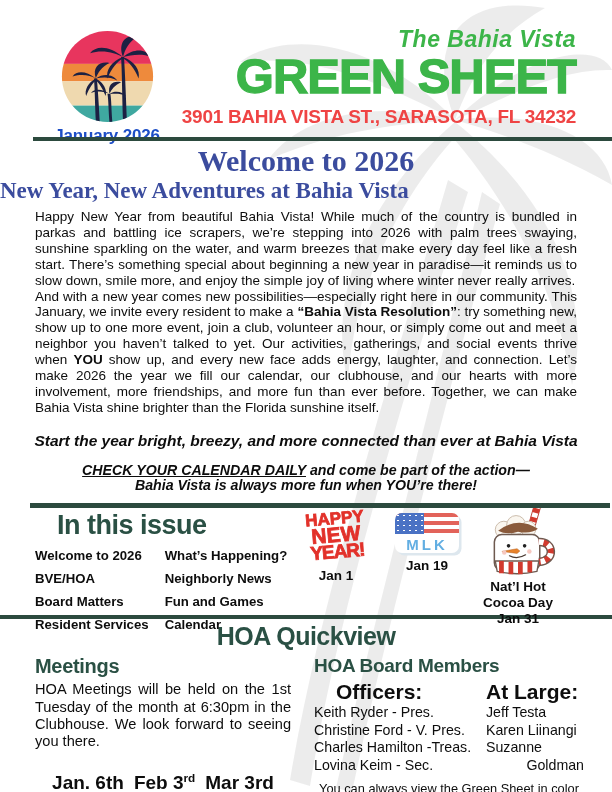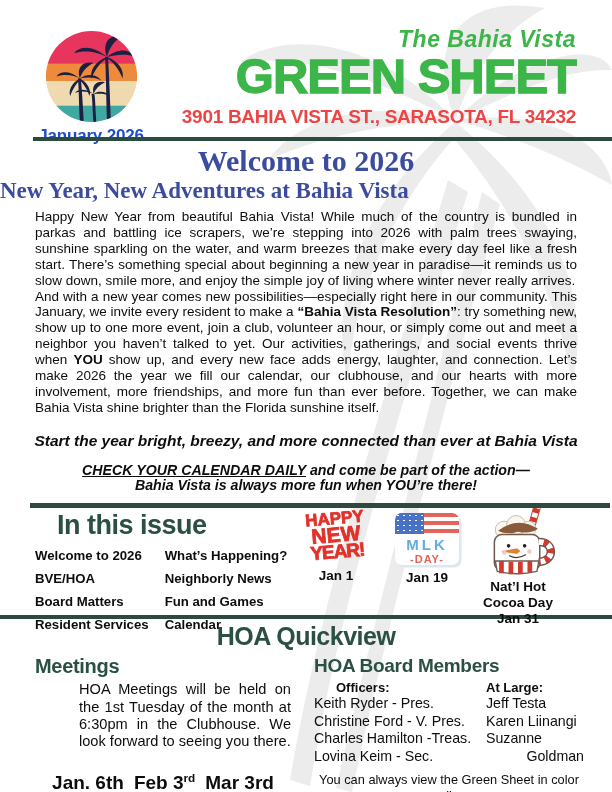--- a/index.html
+++ b/index.html
@@ -3,21 +3,21 @@
 <meta charset="utf-8">
 <style>
   html,body{margin:0;padding:0;background:#888;}
   .page{position:relative;width:612px;height:792px;background:#fff;margin:0 auto;
         font-family:"Liberation Sans",sans-serif;color:#0d0d0d;overflow:hidden;}
   .wm{position:absolute;inset:0;z-index:0;pointer-events:none;}
   .content{position:relative;z-index:1;}
 
   
   .header{position:relative;height:141px;}
-  .logo{position:absolute;left:28px;top:28px;width:126px;text-align:center;}
+  .logo{position:absolute;left:44px;top:28px;width:126px;text-align:center;}
   .logo svg{width:97px;height:97px;display:block;margin:0 auto;}
   .month{font-size:17px;font-weight:bold;color:#1d4ec6;letter-spacing:-.2px;margin-top:1px;}
   .mast-right{position:absolute;right:36px;top:26px;text-align:right;}
   .script{font-size:23px;font-weight:bold;font-style:italic;color:#3cb549;letter-spacing:.5px;}
   .gs-title{font-size:49px;font-weight:bold;color:#3cb549;line-height:.92;
             letter-spacing:-1px;-webkit-text-stroke:1.3px #3cb549;margin-top:1px;}
   .address{font-size:19px;font-weight:bold;color:#ef4444;letter-spacing:-.3px;margin-top:7px;}
   .rule{height:4.5px;background:#2c4a3e;}
   .rule-header{position:absolute;left:33px;right:0;bottom:0;}
 
@@ -40,44 +40,44 @@
   .issue-col{font-size:13.2px;font-weight:600;line-height:23px;}
   .issue-col div{white-space:nowrap;}
   .stick{position:absolute;text-align:center;}
   .stick-cap{font-size:13.5px;font-weight:bold;line-height:14px;margin-top:2px;}
   .hny{left:298px;top:4px;width:76px;}
   .hny-txt{transform:rotate(-5deg);color:#e2312a;font-weight:bold;line-height:.85;
            -webkit-text-stroke:.8px #e2312a;}
   .hny-l1{font-size:17px;}.hny-l2{font-size:21px;}.hny-l3{font-size:19px;letter-spacing:-1px;}
   .hny .stick-cap{margin-top:9px;}
   .mlk{left:391px;top:5px;width:72px;}
-  .mlk-icon{width:64px;height:52px;margin:0 auto;background:#fff;border-radius:7px;overflow:hidden;
+  .mlk-icon{width:64px;height:40px;margin:0 auto;background:#fff;border-radius:7px;overflow:hidden;
             box-shadow:2.5px 2.5px 0 #dde7ee;}
   .mlk-flag{height:21px;position:relative;
             background:repeating-linear-gradient(180deg,#e2635a 0 4px,#fff 4px 8px);}
   .mlk-canton{position:absolute;left:0;top:0;width:46%;height:100%;background:#4a72c4;
               background-image:radial-gradient(#fff .9px,rgba(0,0,0,0) 1.1px);background-size:6px 5px;}
   .mlk-word{color:#62aee2;font-weight:bold;font-size:15px;letter-spacing:3px;line-height:1.15;margin-top:2px;text-align:center;}
   .mlk-day{color:#e2635a;font-weight:bold;font-size:11px;letter-spacing:1px;text-align:center;}
   .mlk .stick-cap{margin-top:6px;}
   .cocoa{left:472px;top:0;width:92px;}
   .cocoa svg{width:88px;height:70px;display:block;margin:0 auto;}
 
   
   .qv-heading{text-align:center;font-size:25px;font-weight:bold;color:#2a5044;letter-spacing:-.5px;margin-top:3px;}
   .qv-cols{display:flex;margin:4px 28px 0 35px;}
   .qv-left{width:258px;}
   .qv-right{width:270px;margin-left:23px;}
   .g-head{font-size:20px;font-weight:bold;color:#2a5044;letter-spacing:-.3px;}
-  .meet-body{font-size:14.6px;line-height:17.3px;text-align:justify;margin-top:3px;margin-left:44px;}
+  .meet-body{font-size:14.6px;line-height:17.3px;text-align:justify;margin-top:3px;}
   .dates{display:flex;justify-content:center;gap:10px;font-size:19px;font-weight:bold;margin-top:21px;}
   .annual{text-align:center;font-size:16.5px;margin-top:8px;}
   .sup{font-size:62%;vertical-align:super;line-height:0;}
   .b-head{font-size:19px;font-weight:bold;color:#2a5044;letter-spacing:-.3px;}
-  .b-labels{display:flex;font-size:13px;font-weight:bold;margin-top:3px;}
+  .b-labels{display:flex;font-size:21px;font-weight:bold;margin-top:3px;}
   .b-labels .o{width:172px;padding-left:22px;box-sizing:border-box;}
   .b-row{display:flex;font-size:14.2px;line-height:17.4px;}
   .officer{width:172px;}
   .indent{padding-left:44px;}
   .qv-note{font-size:12.8px;line-height:16px;text-align:center;margin-top:7px;}
 </style>
 </head>
 <body>
 
 <div class="page">

